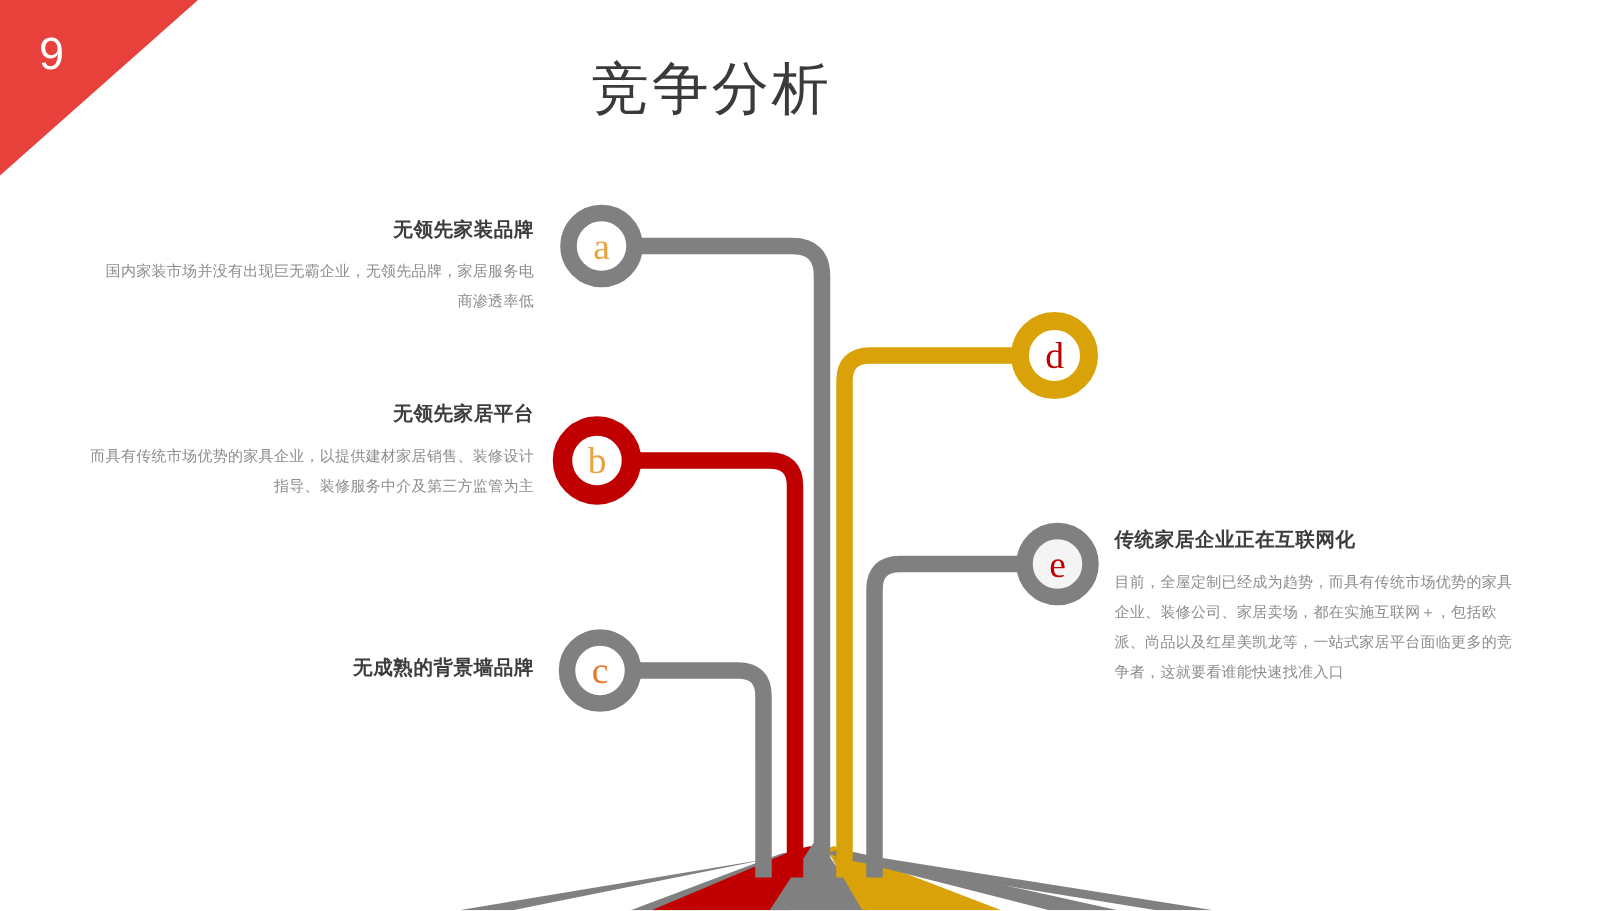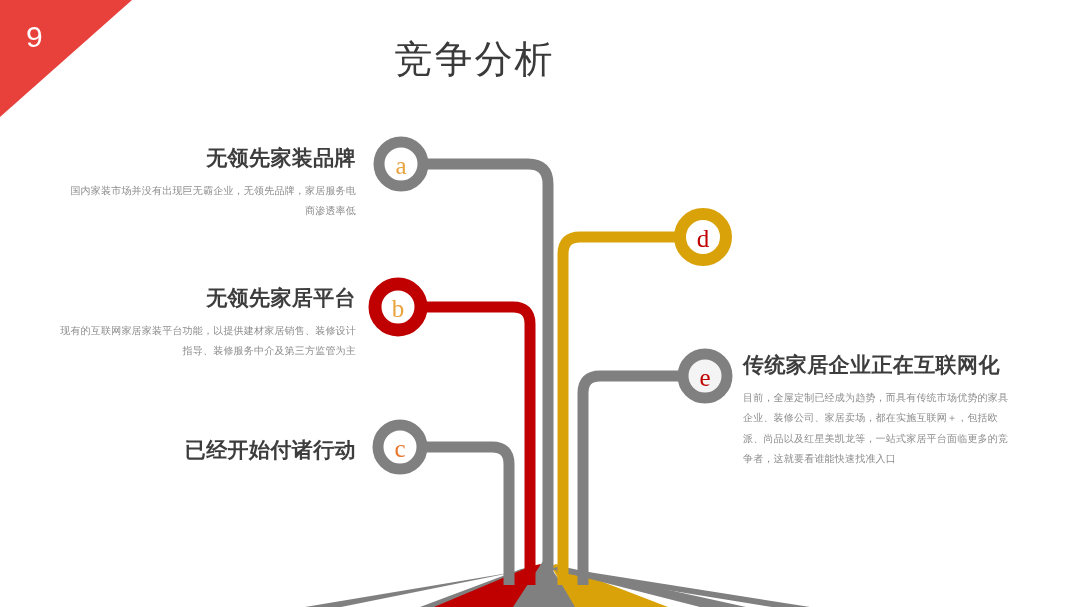--- a/index.html
+++ b/index.html
@@ -73,39 +73,39 @@
     font-size: 25px;
     dominant-baseline: central;
     text-anchor: middle;
   }
 
   
   .block {
     position: absolute;
   }
   .block .b-title {
-    font-size: 21px;
+    font-size: 13px;
     font-weight: bold;
     color: #3d3d3d;
     margin: 0 0 11px 0;
     letter-spacing: 0.4px;
     line-height: 1.2;
   }
   .block .b-body {
     font-size: 10px;
     color: #8d8d8d;
     line-height: 2.03;
     margin: 0;
     letter-spacing: 0.2px;
   }
   .block.right { text-align: left; }
   .block.left  { text-align: right; }
 
   #block-a { left: 70px;  top: 145px; width: 286px; }
-  #block-b { left: 60px;  top: 285px; width: 296px; }
+  #block-b { left: 60px;  top: 268px; width: 296px; }
   #block-c { left: 55px;  top: 437px; width: 301px; }
   #block-d { left: 743px; top: 143px; width: 282px; }
   #block-e { left: 743px; top: 352px; width: 272px; }
 </style>
 </head>
 <body>
 
 <div id="slide">
 
   <div id="corner-badge">
@@ -173,25 +173,25 @@
     </g>
   </svg>
 
   <div class="block left" id="block-a">
     <p class="b-title">无领先家装品牌</p>
     <p class="b-body">国内家装市场并没有出现巨无霸企业，无领先品牌，家居服务电商渗透率低</p>
   </div>
 
   <div class="block left" id="block-b">
     <p class="b-title">无领先家居平台</p>
-    <p class="b-body">现有的互联网家居家装平台功能，以提供建材家居销售、装修设计指导、装修服务中介及第三方监管为主</p>
+    <p class="b-body">而具有传统市场优势的家具企业，以提供建材家居销售、装修设计指导、装修服务中介及第三方监管为主</p>
   </div>
 
   <div class="block left" id="block-c">
-    <p class="b-title">已经开始付诸行动</p>
+    <p class="b-title">无成熟的背景墙品牌</p>
   </div>
 
 
   <div class="block right" id="block-e">
     <p class="b-title">传统家居企业正在互联网化</p>
     <p class="b-body">目前，全屋定制已经成为趋势，而具有传统市场优势的家具企业、装修公司、家居卖场，都在实施互联网＋，包括欧派、尚品以及红星美凯龙等，一站式家居平台面临更多的竞争者，这就要看谁能快速找准入口</p>
   </div>
 
 </div>
 

